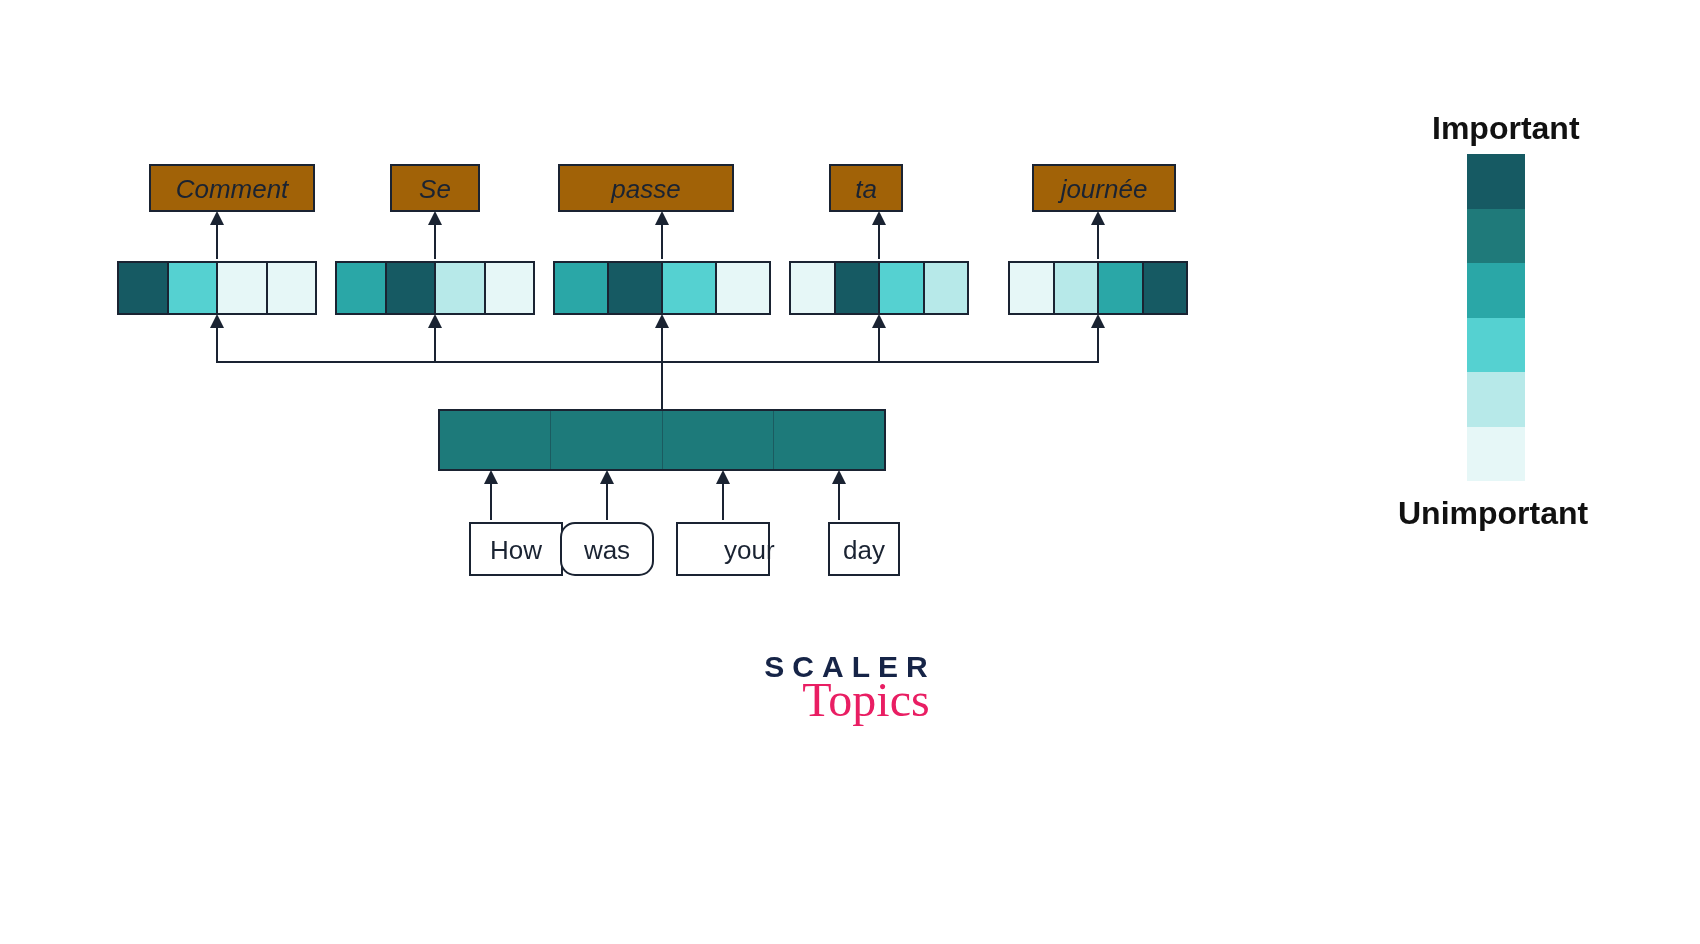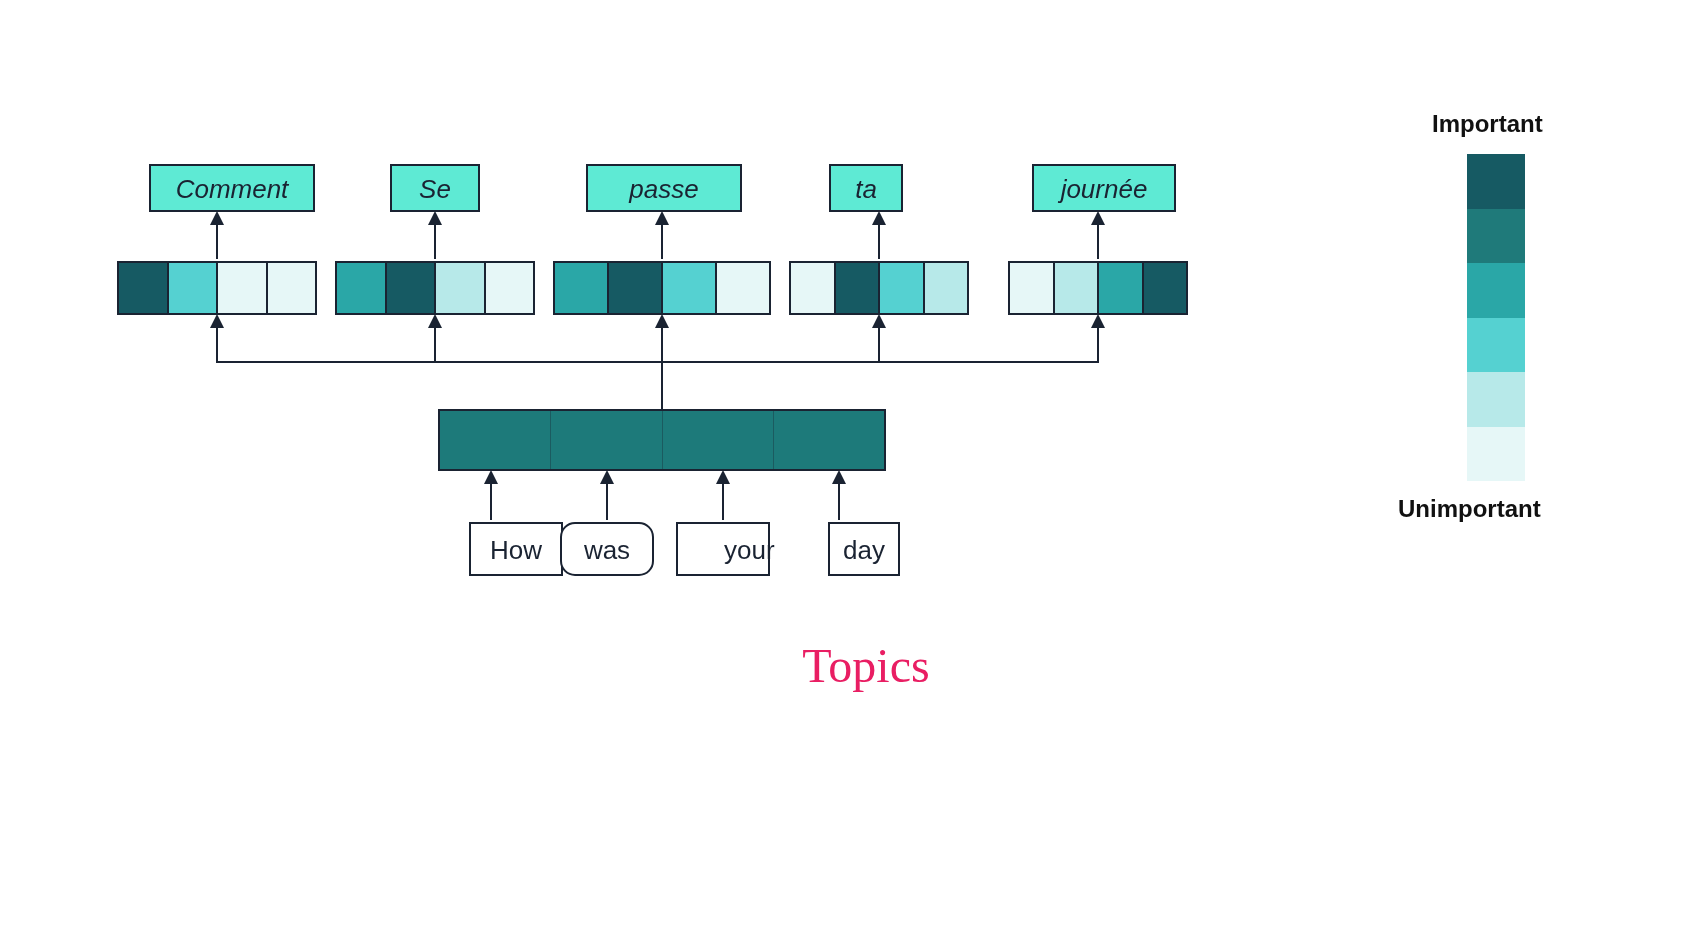--- a/index.html
+++ b/index.html
@@ -28,21 +28,21 @@
   
   .out-word {
     position: absolute;
     top: 164px;
     height: 48px;
     line-height: 46px;
     text-align: center;
     border: 2px solid #1a2332;
     font-style: italic;
     font-size: 26px;
-    background: #5eead4;
+    background: #a16207;
     box-sizing: border-box;
   }
 
   
   .strip {
     position: absolute;
     top: 261px;
     height: 54px;
     display: flex;
     border: 2px solid #1a2332;
@@ -82,21 +82,21 @@
     border: 2px solid #1a2332;
     font-size: 26px;
     background: #fff;
     box-sizing: border-box;
   }
 
   
   .legend-label {
     position: absolute;
     font-weight: 700;
-    font-size: 24px;
+    font-size: 32px;
     color: #111;
   }
   .legend {
     position: absolute;
     left: 1467px;
     top: 154px;
     width: 58px;
     height: 327px;
     display: flex;
     flex-direction: column;
@@ -167,38 +167,39 @@
       <div style="background: rgb(22, 90, 99);"></div>
       <div style="background: rgb(31, 122, 122);"></div>
       <div style="background: rgb(42, 167, 167);"></div>
       <div style="background: rgb(85, 209, 209);"></div>
       <div style="background: rgb(183, 233, 233);"></div>
       <div style="background: rgb(230, 247, 247);"></div>
     </div>
   <div class="legend-label" style="left:1398px; top:495px;">Unimportant</div>
 
   <div class="logo">
+    <div class="logo-scaler">SCALER</div>
     <div class="logo-topics">Topics</div>
   </div>
 
 <div class="out-word" style="left: 149px; width: 166px;">Comment</div>
     <div class="strip" style="left: 117px; width: 200px;">
       <div style="background: rgb(22, 90, 99);"></div>
       <div style="background: rgb(85, 209, 209);"></div>
       <div style="background: rgb(230, 247, 247);"></div>
       <div style="background: rgb(230, 247, 247);"></div>
     </div>
     <div class="out-word" style="left: 390px; width: 90px;">Se</div>
     <div class="strip" style="left: 335px; width: 200px;">
       <div style="background: rgb(42, 167, 167);"></div>
       <div style="background: rgb(22, 90, 99);"></div>
       <div style="background: rgb(183, 233, 233);"></div>
       <div style="background: rgb(230, 247, 247);"></div>
     </div>
-    <div class="out-word" style="left: 586px; width: 156px;">passe</div>
+    <div class="out-word" style="left: 558px; width: 176px;">passe</div>
     <div class="strip" style="left: 553px; width: 218px;">
       <div style="background: rgb(42, 167, 167);"></div>
       <div style="background: rgb(22, 90, 99);"></div>
       <div style="background: rgb(85, 209, 209);"></div>
       <div style="background: rgb(230, 247, 247);"></div>
     </div>
     <div class="out-word" style="left: 829px; width: 74px;">ta</div>
     <div class="strip" style="left: 789px; width: 180px;">
       <div style="background: rgb(230, 247, 247);"></div>
       <div style="background: rgb(22, 90, 99);"></div>

